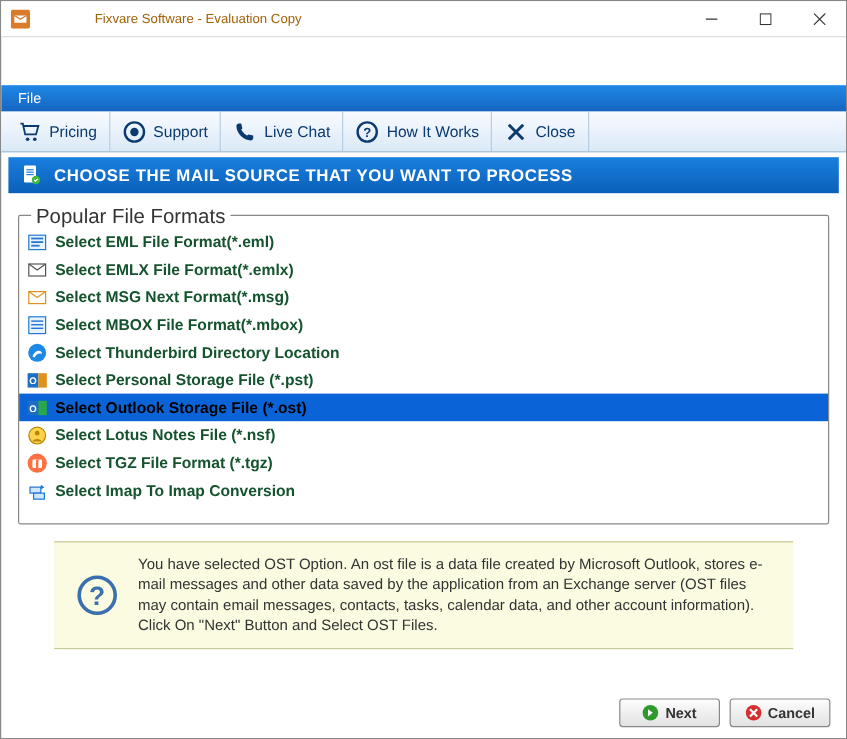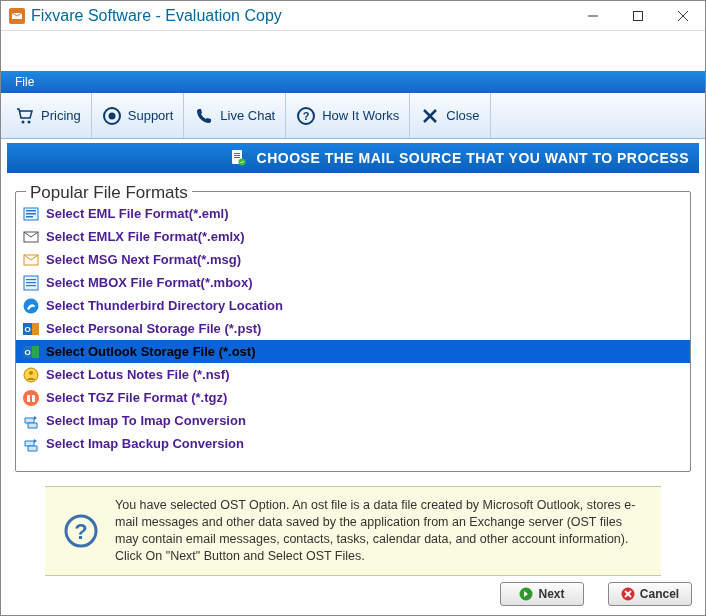--- a/index.html
+++ b/index.html
@@ -1,41 +1,41 @@
 <!DOCTYPE html>
 <html><head>
 <meta charset="utf-8">
 <style>
 * { box-sizing: border-box; margin: 0; padding: 0; }
 body { font-family: "Segoe UI", Tahoma, sans-serif; font-size: 12px; background: #fff; width: 706px; height: 616px; overflow: hidden; border: 1px solid #888; }
 .titlebar { height: 30px; background: #fff; display: flex; align-items: center; padding: 0 0 0 8px; border-bottom: 1px solid #ddd; }
 .titlebar .app-icon { width: 16px; height: 16px; margin-right: 6px; }
-.titlebar .title { flex: 1; color: #0369a1; font-size: 16px; }
+.titlebar .title { flex: 1; color: #a16207; font-size: 11px; margin-left: 48px; }
 .titlebar .win-btn { width: 45px; height: 30px; display: flex; align-items: center; justify-content: center; color: #333; }
 .menubar { height: 22px; background: linear-gradient(#1e88e5, #1565c0); display: flex; align-items: center; padding: 0 6px; color: #fff; font-size: 12px; margin-top: 40px; }
 .menubar .menu-item { padding: 2px 8px; }
-.toolbar { height: 46px; background: linear-gradient(#f8fbff, #dbe9f7); border-bottom: 1px solid #9bb8d3; display: flex; align-items: center; padding: 0 4px; }
+.toolbar { height: 34px; background: linear-gradient(#f8fbff, #dbe9f7); border-bottom: 1px solid #9bb8d3; display: flex; align-items: center; padding: 0 4px; }
 .toolbar .tb-btn { display: flex; align-items: center; padding: 4px 10px; border-right: 1px solid #b8cde0; height: 100%; color: #0b3a6f; font-size: 13px; cursor: pointer; }
 .toolbar .tb-btn .ico { width: 20px; height: 20px; margin-right: 6px; display: flex; align-items: center; justify-content: center; }
-.header-band { height: 30px; background: linear-gradient(#1a7fe0, #0a60b8); display: flex; align-items: center; padding: 0 10px; margin: 4px 6px 0 6px; justify-content: flex-end; }
+.header-band { height: 30px; background: linear-gradient(#1a7fe0, #0a60b8); display: flex; align-items: center; padding: 0 10px; margin: 4px 6px 0 6px; }
 .header-band .hb-icon { width: 18px; height: 18px; margin-right: 10px; }
 .header-band .hb-text { color: #fff; font-weight: bold; font-size: 14px; letter-spacing: 0.5px; }
 .content { padding: 10px 14px 4px 14px; }
 .group { border: 1px solid #888; border-radius: 2px; padding: 10px 0 16px 0; position: relative; margin-top: 8px; }
 .group-legend { position: absolute; top: -9px; left: 10px; background: #fff; padding: 0 4px; color: #333; font-size: 17px; }
 .file-list { }
 .file-row { display: flex; align-items: center; height: 23px; padding: 0 4px 0 4px; cursor: pointer; }
 .file-row .file-ico { width: 18px; height: 18px; margin: 0 6px 0 2px; display: flex; align-items: center; justify-content: center; flex-shrink: 0; }
-.file-row .file-label { font-weight: bold; font-size: 13px; color: #4c1d95; }
+.file-row .file-label { font-weight: bold; font-size: 13px; color: #14532d; }
 .file-row.selected { background: #0a64d8; }
 .file-row.selected .file-label { color: #000000; }
 .info-box { margin: 14px 30px 0 30px; background: #fafbe0; border-top: 1px solid #c8c99a; border-bottom: 1px solid #c8c99a; padding: 10px 16px 10px 10px; display: flex; align-items: center; min-height: 90px; }
 .info-box .info-ico { width: 40px; height: 40px; margin: 0 14px 0 6px; flex-shrink: 0; }
 .info-box .info-text { font-size: 12.5px; color: #333; line-height: 1.35; }
-.footer { position: absolute; bottom: 10px; right: 14px; display: flex; gap: 24px; }
+.footer { position: absolute; bottom: 10px; right: 14px; display: flex; gap: 8px; }
 .btn { width: 84px; height: 24px; border: 1px solid #888; border-radius: 3px; background: linear-gradient(#fdfdfd, #e2e2e2); display: flex; align-items: center; justify-content: center; font-size: 12px; font-weight: bold; color: #333; cursor: pointer; gap: 5px; }
 .btn .bico { width: 14px; height: 14px; }
 svg { display: block; }
 </style>
 </head>
 <body>
 
 <div class="titlebar">
   <span class="app-icon">
     <svg viewBox="0 0 16 16">
@@ -225,30 +225,20 @@
         <div class="file-row">
           <span class="file-ico">
             <svg viewBox="0 0 18 18">
               <path d="M3 6h9v5H3z" fill="#cfe6fb" stroke="#2478d4"></path>
               <path d="M6 11h9v5H6z" fill="#cfe6fb" stroke="#2478d4"></path>
               <path d="M12 8l3-2-3-2z" fill="#2478d4"></path>
             </svg>
           </span>
           <span class="file-label">Select Imap To Imap Conversion</span>
         </div>
-        <div class="file-row">
-          <span class="file-ico">
-            <svg viewBox="0 0 18 18">
-              <path d="M3 6h9v5H3z" fill="#cfe6fb" stroke="#2478d4"></path>
-              <path d="M6 11h9v5H6z" fill="#cfe6fb" stroke="#2478d4"></path>
-              <path d="M12 8l3-2-3-2z" fill="#2478d4"></path>
-            </svg>
-          </span>
-          <span class="file-label">Select Imap Backup Conversion</span>
-        </div>
       </div>
   </div>
 
   <div class="info-box">
     <span class="info-ico">
       <svg viewBox="0 0 40 40">
           <circle cx="20" cy="20" r="15" fill="none" stroke="#3b6fae" stroke-width="3"></circle>
           <text x="20" y="28" text-anchor="middle" font-size="22" font-weight="bold" fill="#3b6fae">?</text>
         </svg>
     </span>

